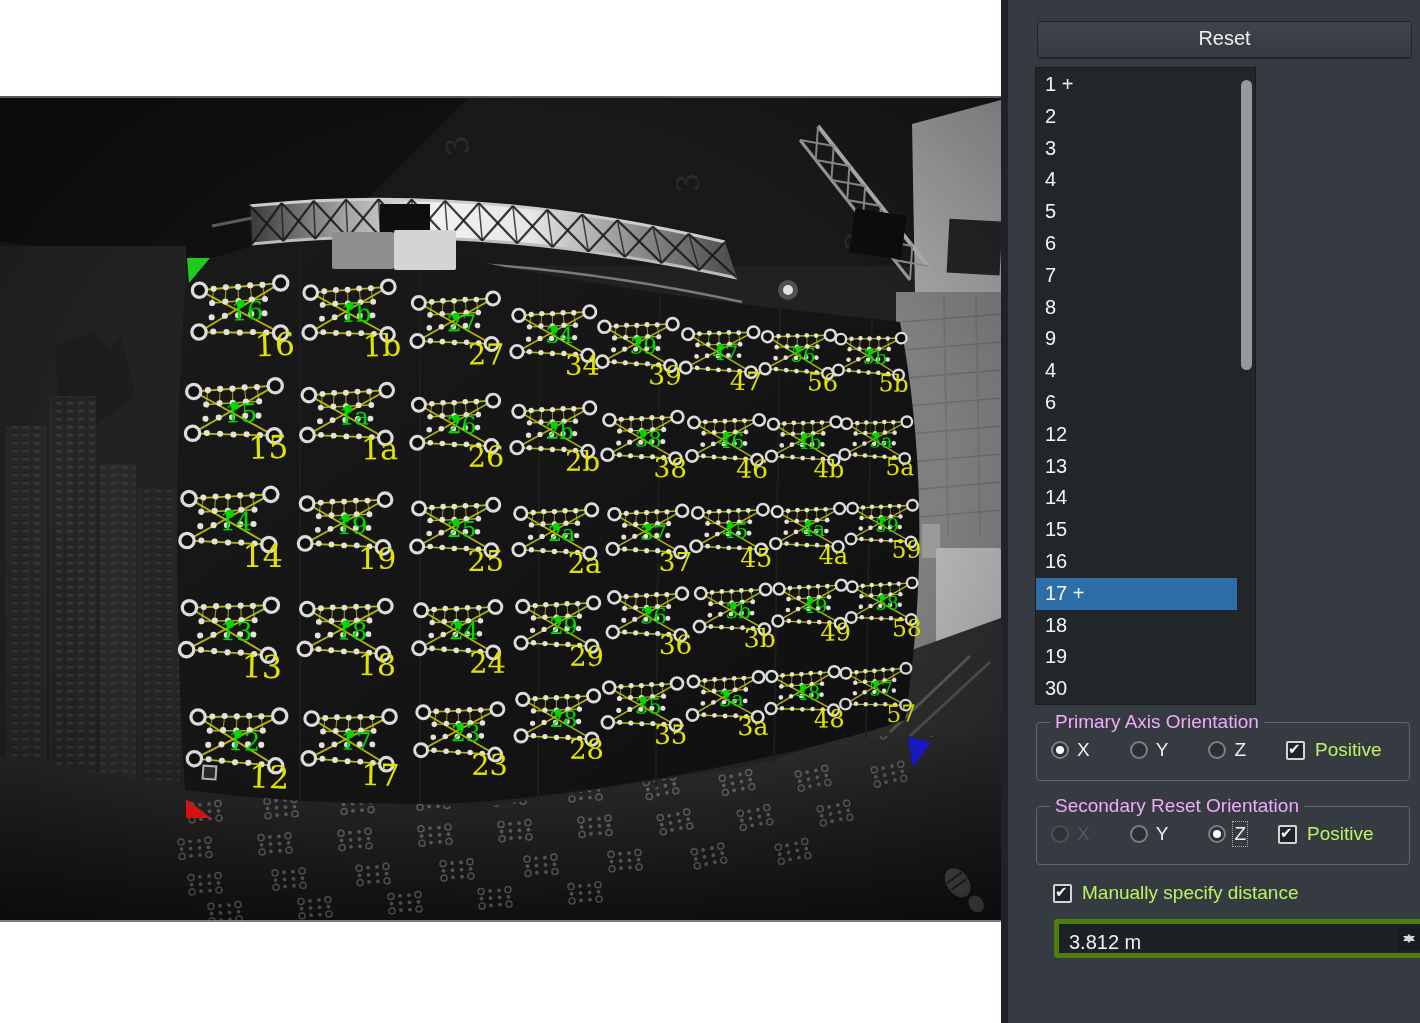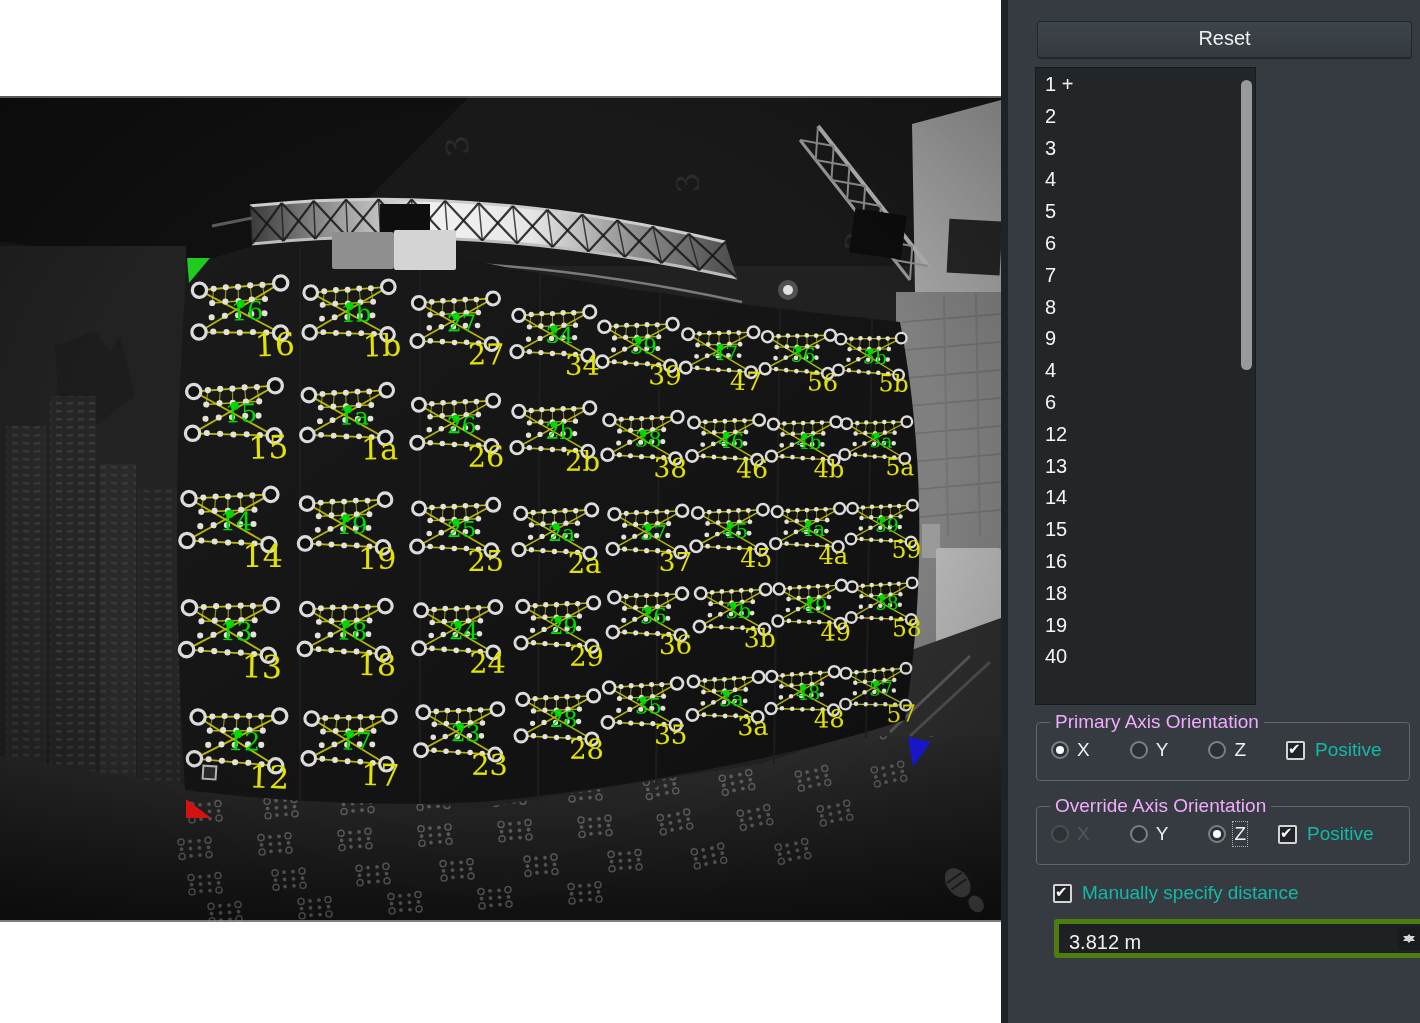--- a/index.html
+++ b/index.html
@@ -30,21 +30,21 @@
        box-sizing:border-box;position:relative;flex:none;}
   .radio.checked::after{content:"";position:absolute;left:3px;top:3px;width:8px;height:8px;border-radius:50%;background:#fcfcfc;}
   .radio.disabled{border-color:#4b5053;background:#2e3236;}
   .rlabel{color:#eff0f1;font-size:19px;margin-left:8px;margin-right:40px;}
   .rlabel.disabled{color:#54585c;}
   .rlabel.focus-dotted{outline:1px dotted #a6abb0;outline-offset:1px;margin-right:32px;}
   .checkbox{width:19px;height:19px;border-radius:2px;border:2px solid #93979a;background:#202427;
        box-sizing:border-box;position:relative;flex:none;font-family:"DejaVu Sans",sans-serif;}
   .checkbox.checked{border-color:#d2d4d5;}
   .checkbox.checked::after{content:"✔";position:absolute;left:0px;top:-3px;color:#fcfcfc;font-size:15px;font-weight:bold;}
-  .cblabel{color:#14b8a6;font-size:19px;margin-left:10px;}
+  .cblabel{color:#bef264;font-size:19px;margin-left:10px;}
   .cbrow{position:absolute;left:31px;display:flex;align-items:center;padding-left:14px;}
   #spinbox{position:absolute;left:28px;top:919px;width:375px;height:39px;background:#1e2124;
        border:5px solid #4d7c0f;border-radius:3px;box-sizing:border-box;margin-left:18px;}
   #spin-value{position:absolute;left:10px;top:0;line-height:37px;color:#eff0f1;font-size:20px;}
   #spin-buttons{position:absolute;right:3px;top:3px;bottom:3px;width:23px;background:#191c1f;border-radius:3px;}
   .arrow-up,.arrow-down{position:absolute;left:5px;width:0;height:0;border-left:6px solid transparent;border-right:6px solid transparent;}
   .arrow-up{top:7px;border-bottom:7px solid #d2d4d5;}
   .arrow-down{bottom:7px;border-top:7px solid #d2d4d5;}
 </style>
 </head>
@@ -2196,23 +2196,24 @@
           <li>7</li>
           <li>8</li>
           <li>9</li>
           <li>4</li>
           <li>6</li>
           <li>12</li>
           <li>13</li>
           <li>14</li>
           <li>15</li>
           <li>16</li>
+          <li class="selected">17 +</li>
           <li>18</li>
           <li>19</li>
-          <li>40</li>
+          <li>30</li>
         </ul>
       <div id="list-scrollbar">
         <div id="list-thumb"></div>
       </div>
     </div>
 
     <div class="groupbox" style="top:722px;">
       <span class="gtitle">Primary Axis Orientation</span>
       <div class="optrow">
           <span class="radio checked"></span>
@@ -2220,21 +2221,21 @@
           <span class="radio"></span>
           <span class="rlabel">Y</span>
           <span class="radio"></span>
           <span class="rlabel">Z</span>
           <span class="checkbox checked"></span>
           <span class="cblabel">Positive</span>
         </div>
     </div>
 
     <div class="groupbox" style="top:806px;">
-      <span class="gtitle">Override Axis Orientation</span>
+      <span class="gtitle">Secondary Reset Orientation</span>
       <div class="optrow">
           <span class="radio disabled"></span>
           <span class="rlabel disabled">X</span>
           <span class="radio"></span>
           <span class="rlabel">Y</span>
           <span class="radio checked"></span>
           <span class="rlabel focus-dotted">Z</span>
           <span class="checkbox checked"></span>
           <span class="cblabel">Positive</span>
         </div>

